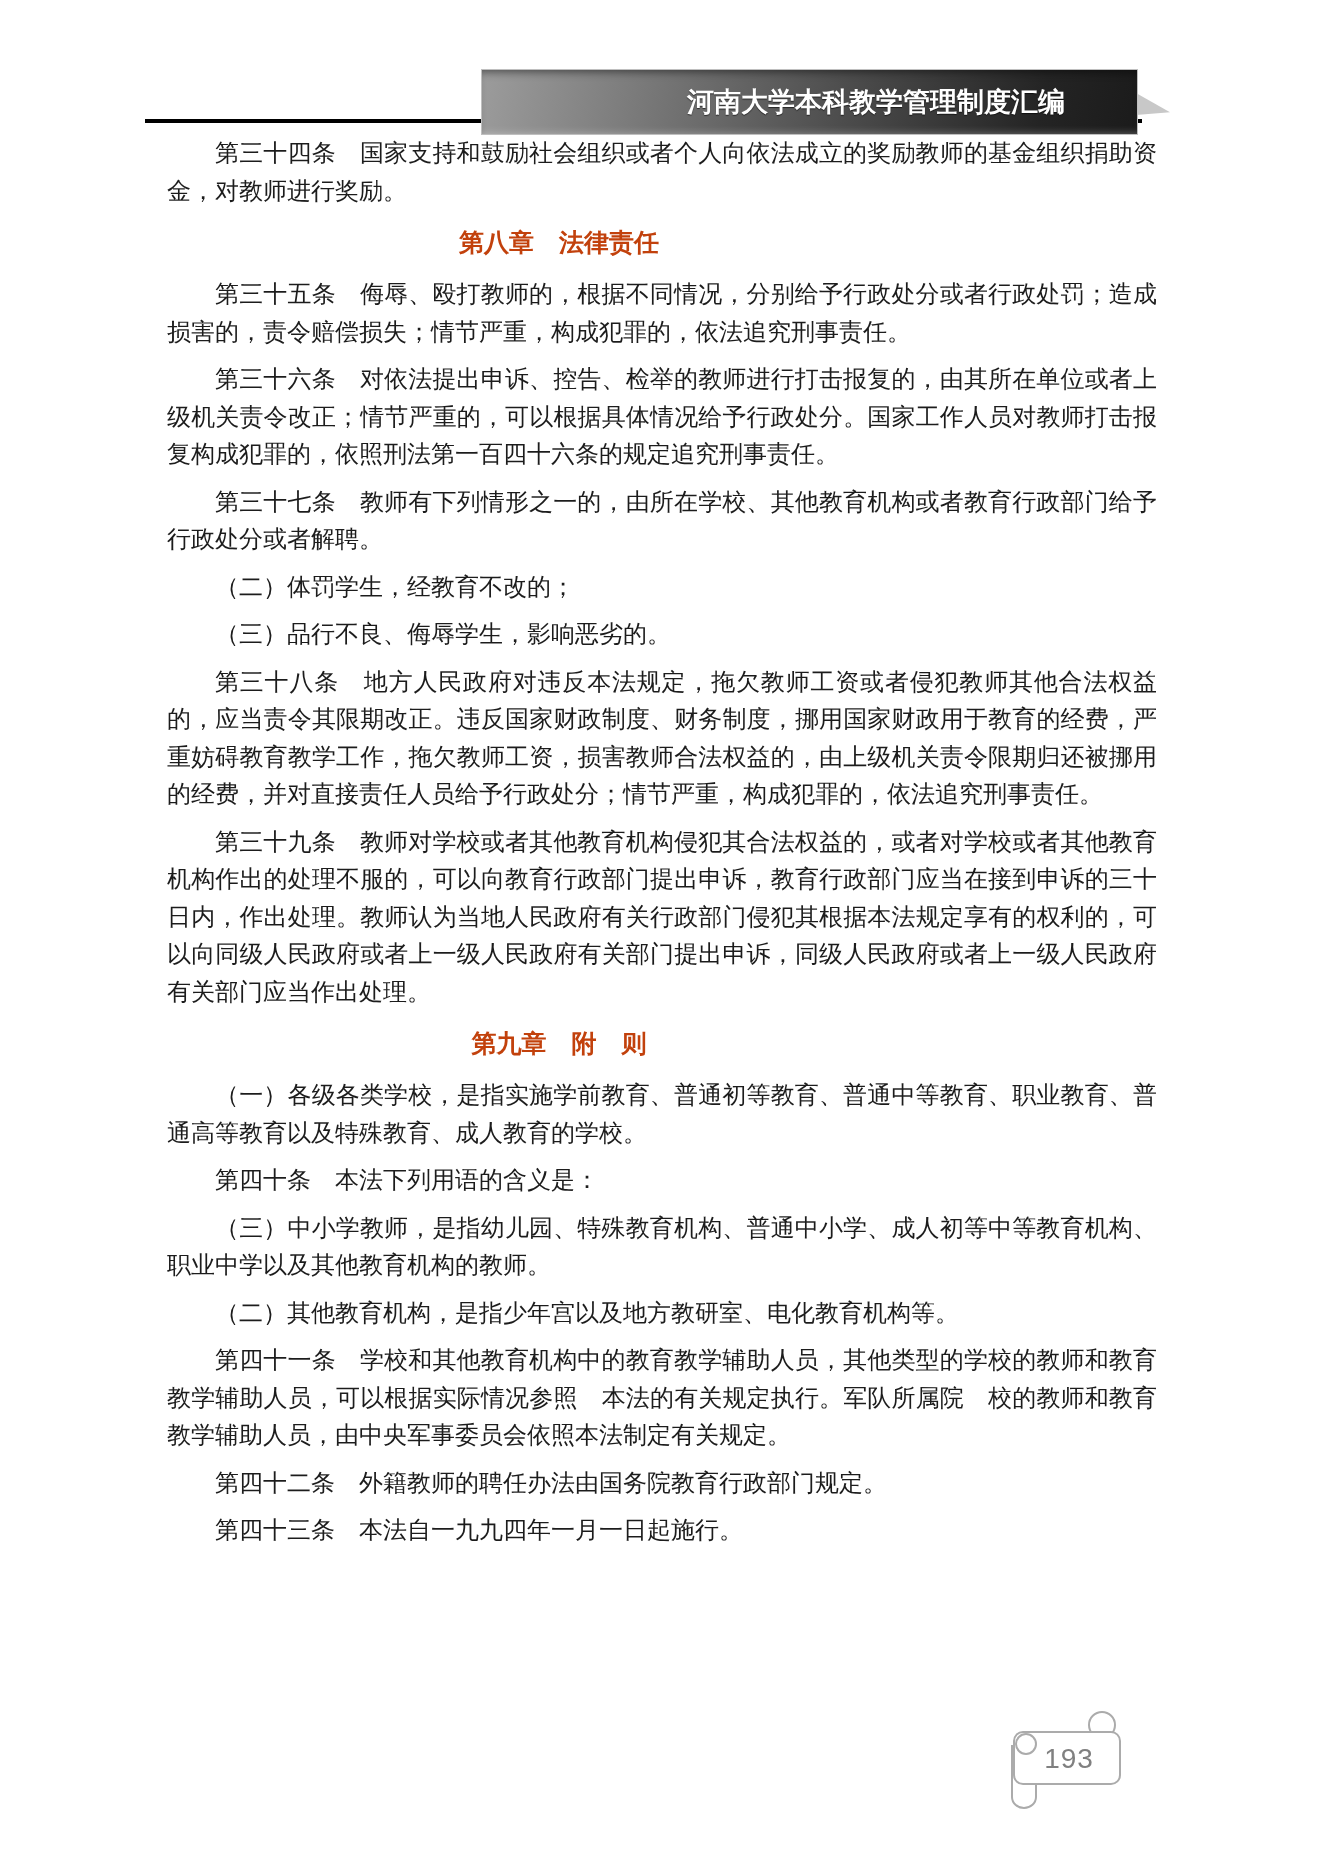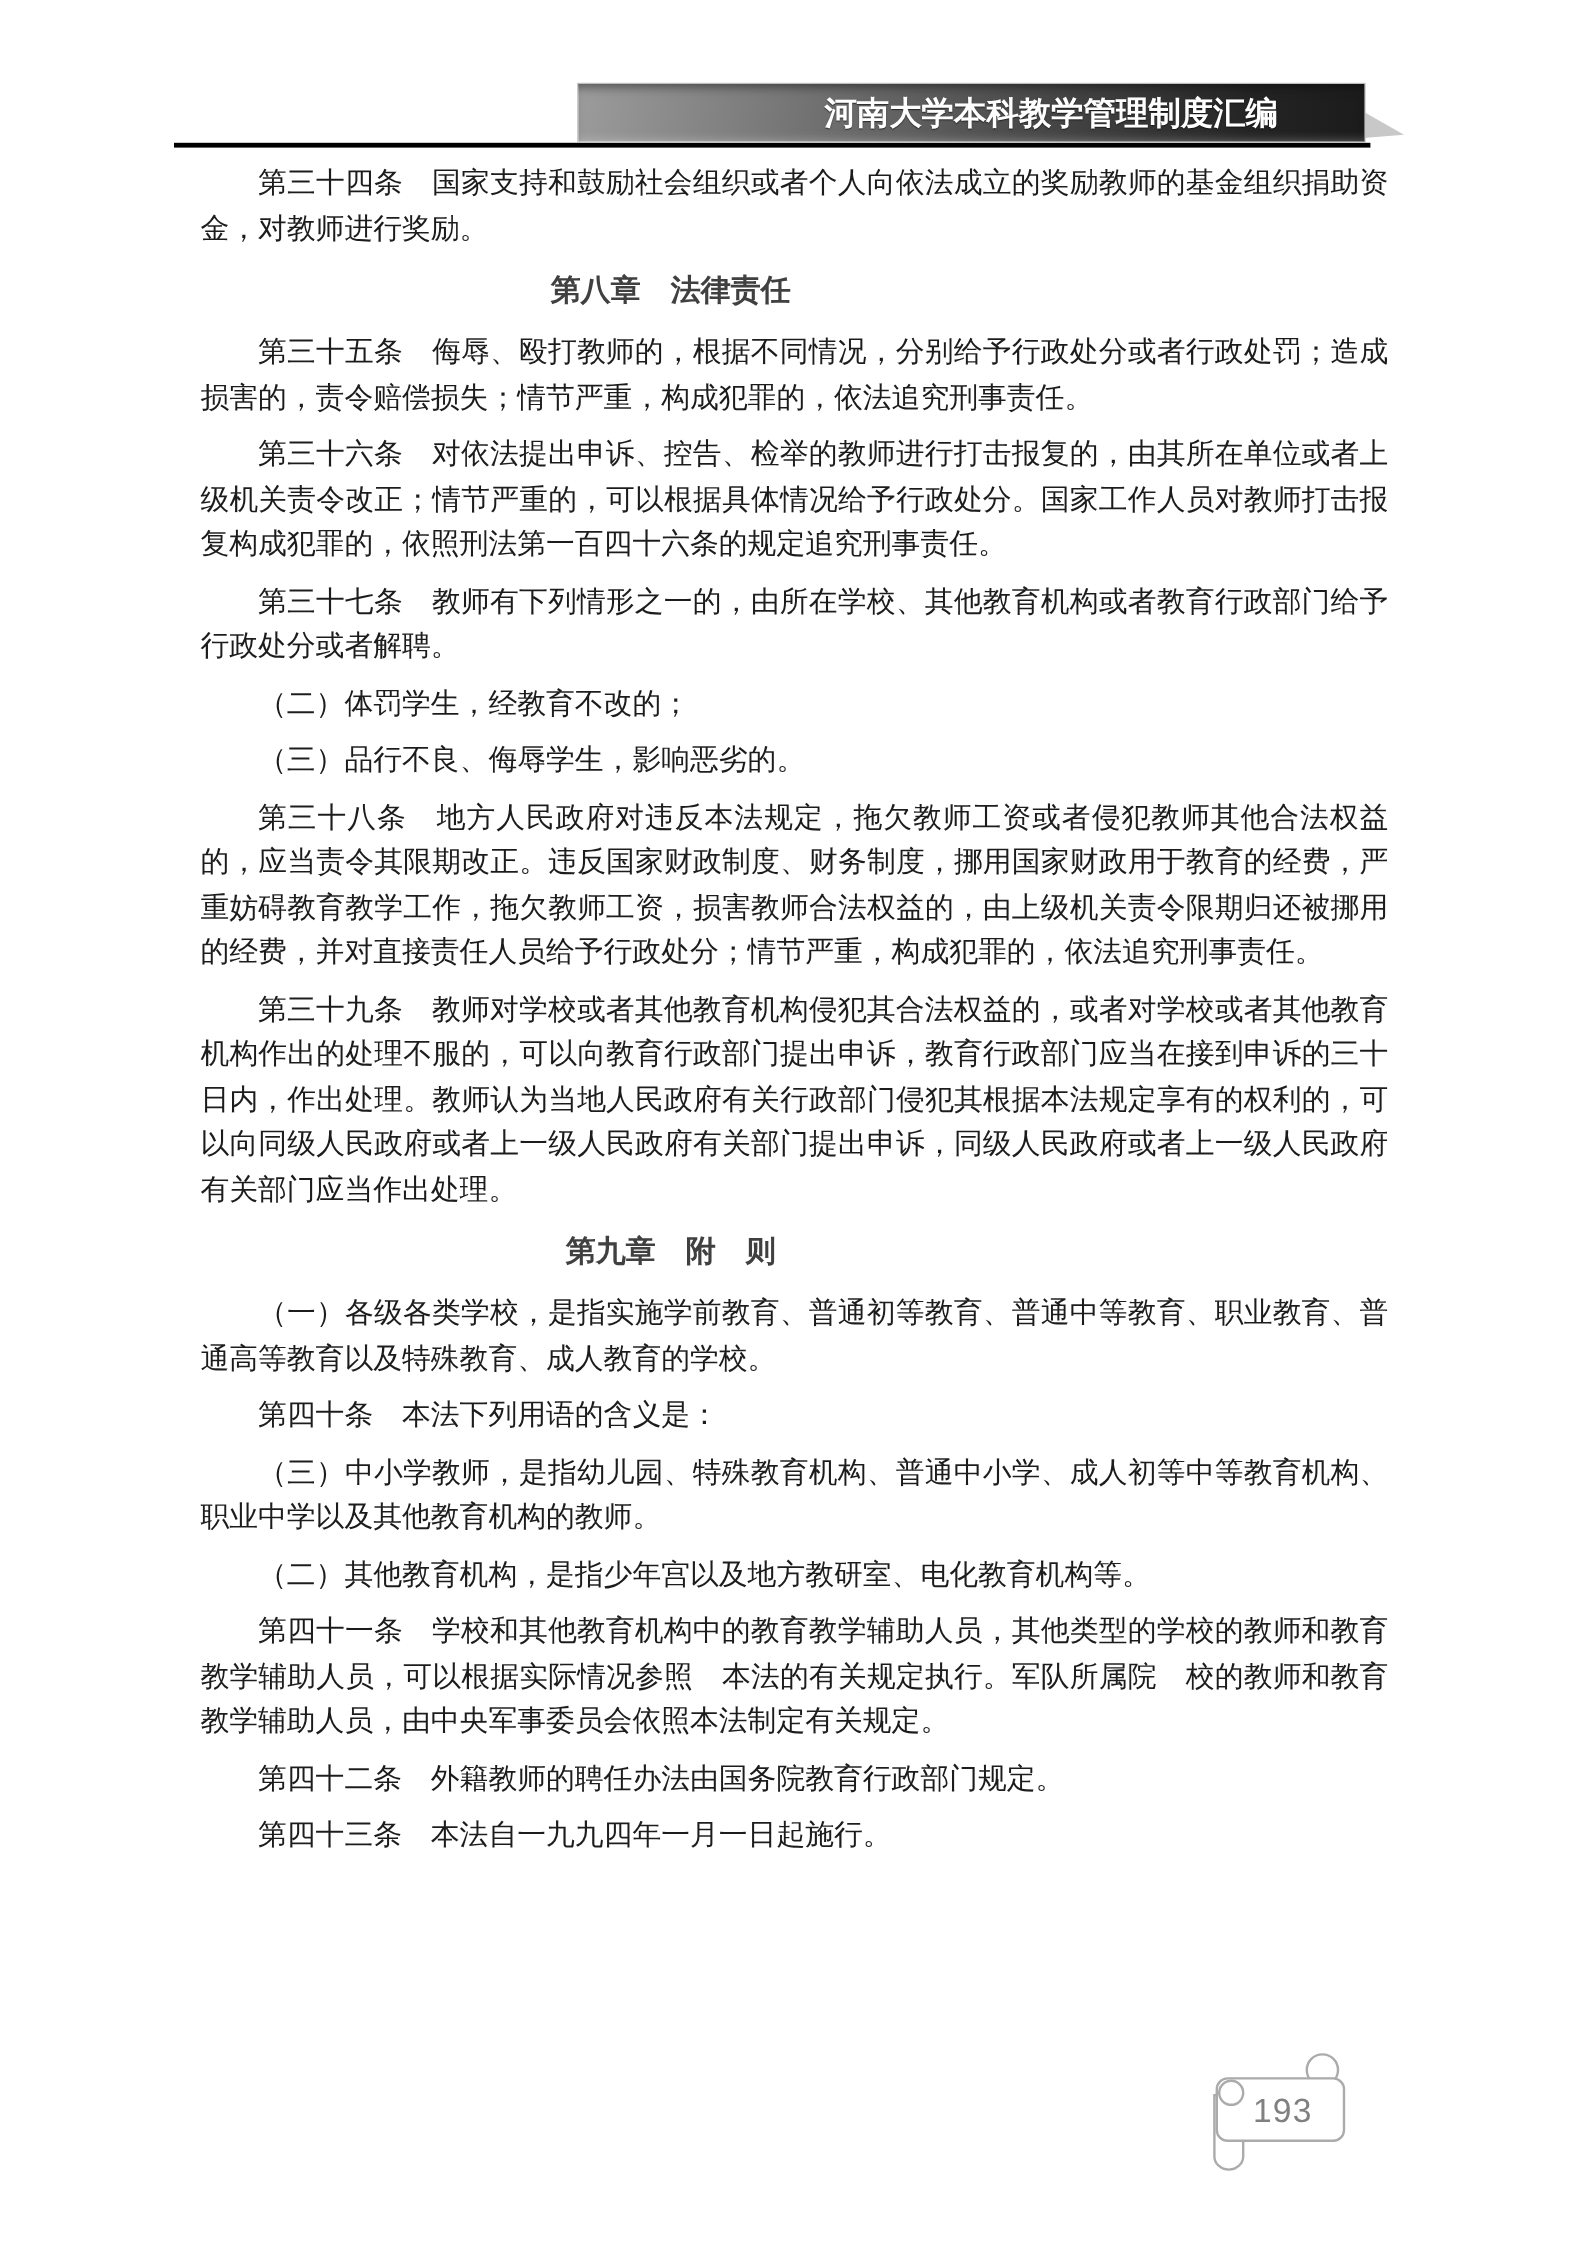--- a/index.html
+++ b/index.html
@@ -11,21 +11,21 @@
     overflow:hidden;
   }
 
   
   .header-rule {
     position:absolute; left:145px; top:119px;
     width:997px; height:4px; background:#000;
   }
   .header-banner {
     position:absolute; left:482px; top:70px;
-    width:655px; height:48px;
+    width:655px; height:64px;
     background:linear-gradient(100deg,#9c9c9c 0%,#7d7d7d 22%,#4d4d4d 55%,#242424 85%,#1b1b1b 100%);
     box-shadow:inset 0 7px 9px -5px rgba(0,0,0,.5), inset 0 -7px 9px -7px rgba(255,255,255,.35), 0 0 0 1px #bfbfbf;
     display:flex; align-items:center;
     padding-left:205px; box-sizing:border-box;
     z-index:2;
   }
   .banner-title {
     color:#ffffff; font-size:27px; font-weight:bold;
     letter-spacing:0px; white-space:nowrap;
     text-shadow:0 1px 1px rgba(0,0,0,.6);
@@ -43,21 +43,21 @@
     color:#1c1c1c;
   }
   .para {
     margin:10px;
     font-size:24px; line-height:37.5px;
     text-align:justify; text-justify:inter-ideograph;
     text-indent:2em;
   }
   .chapter {
     font-size:25px; line-height:38px;
-    font-weight:bold; color:#404040;
+    font-weight:bold; color:#c2410c;
     text-align:center;
     transform:translateX(-103px);
     margin:14px 0;
   }
 
   
   .scroll-wrap {
     position:absolute; left:1002px; top:1706px;
     width:130px; height:108px;
   }

